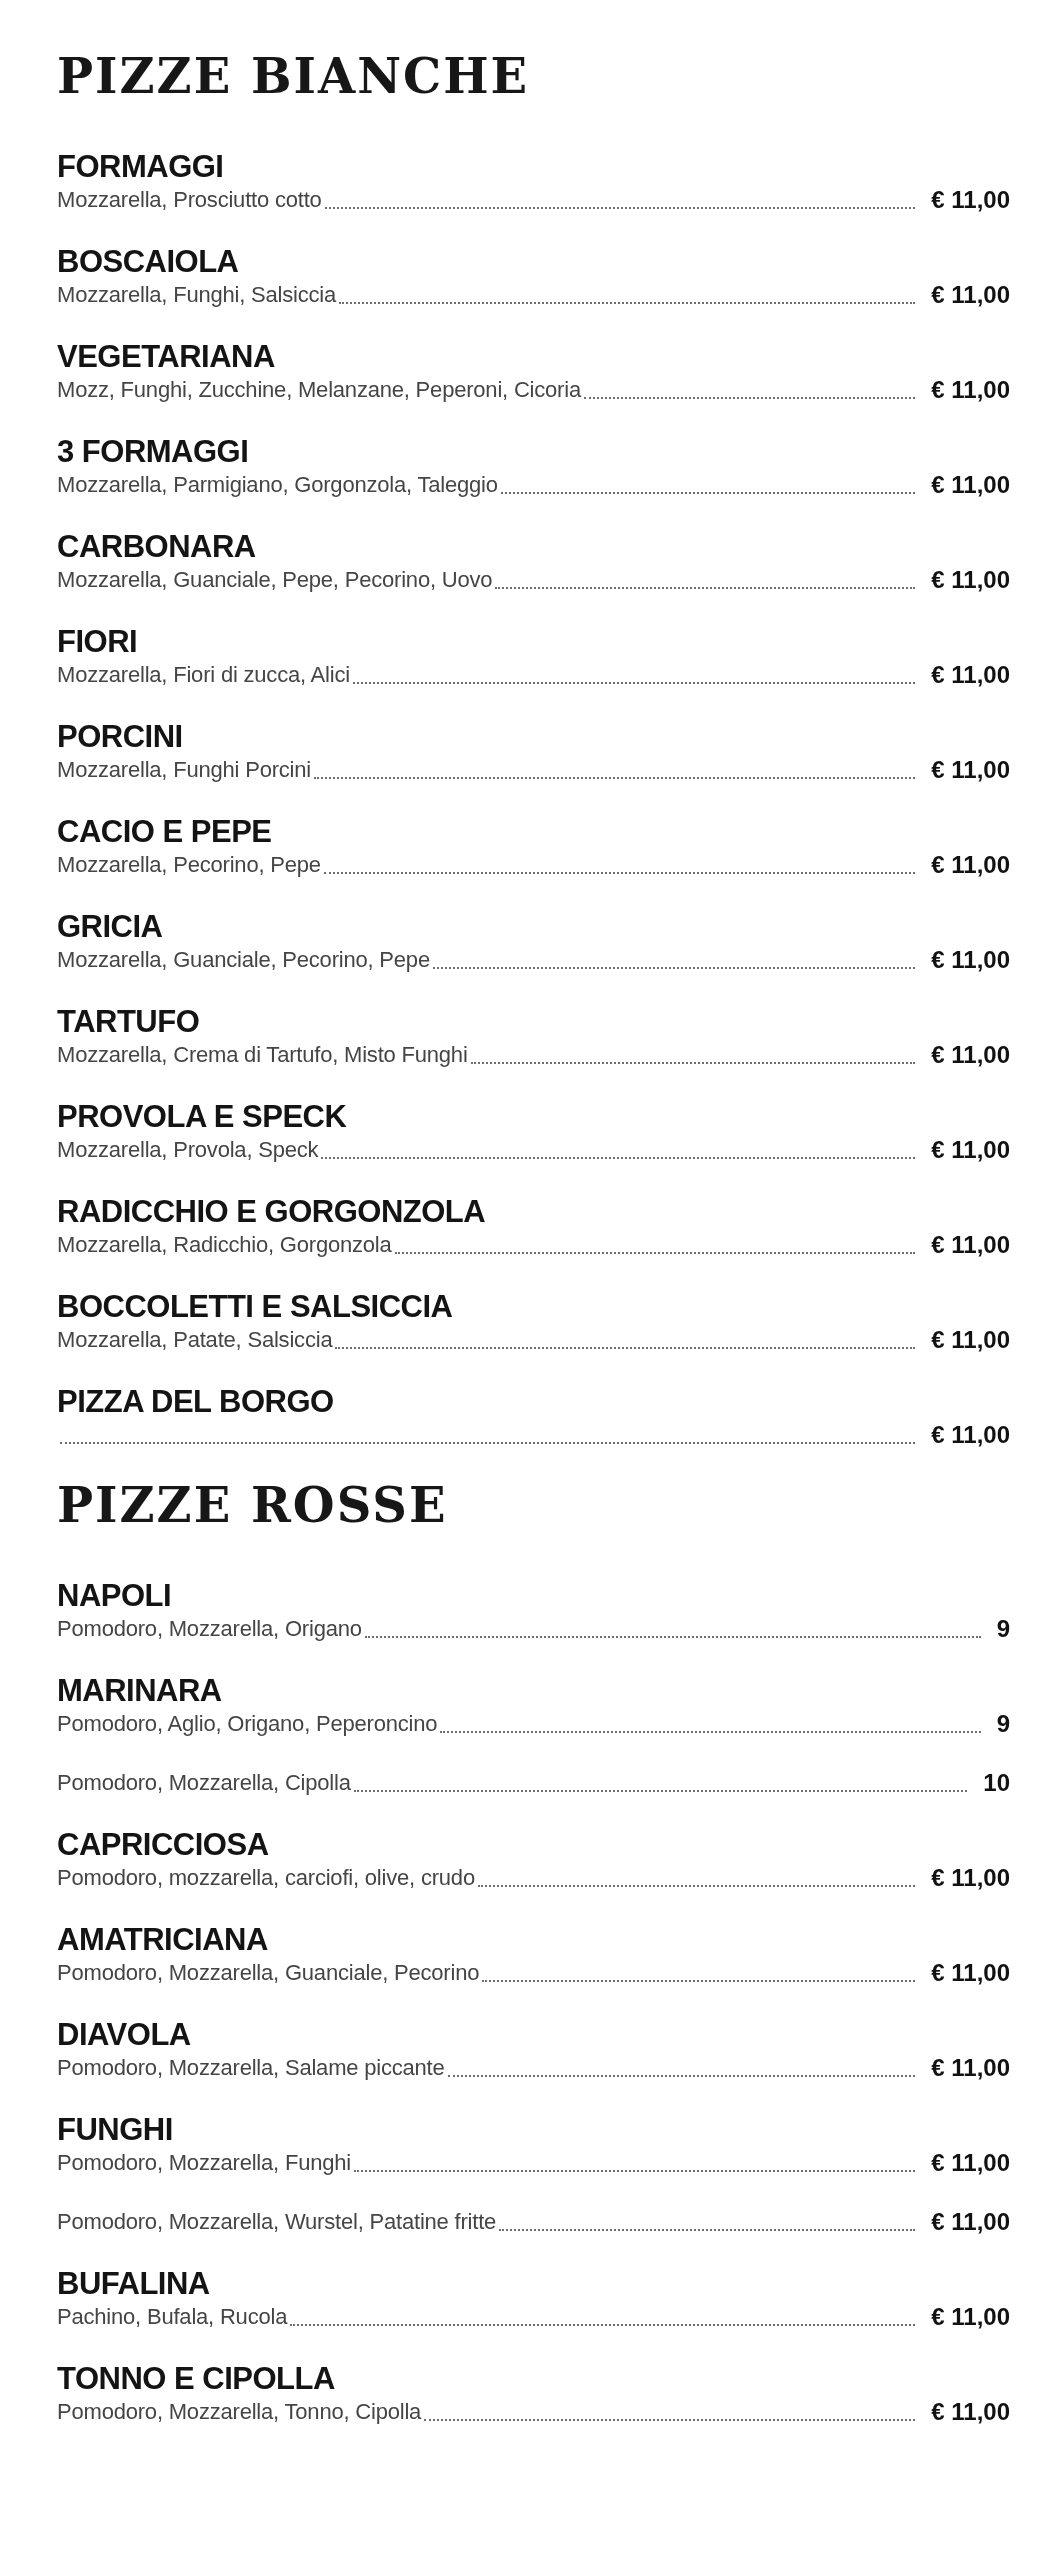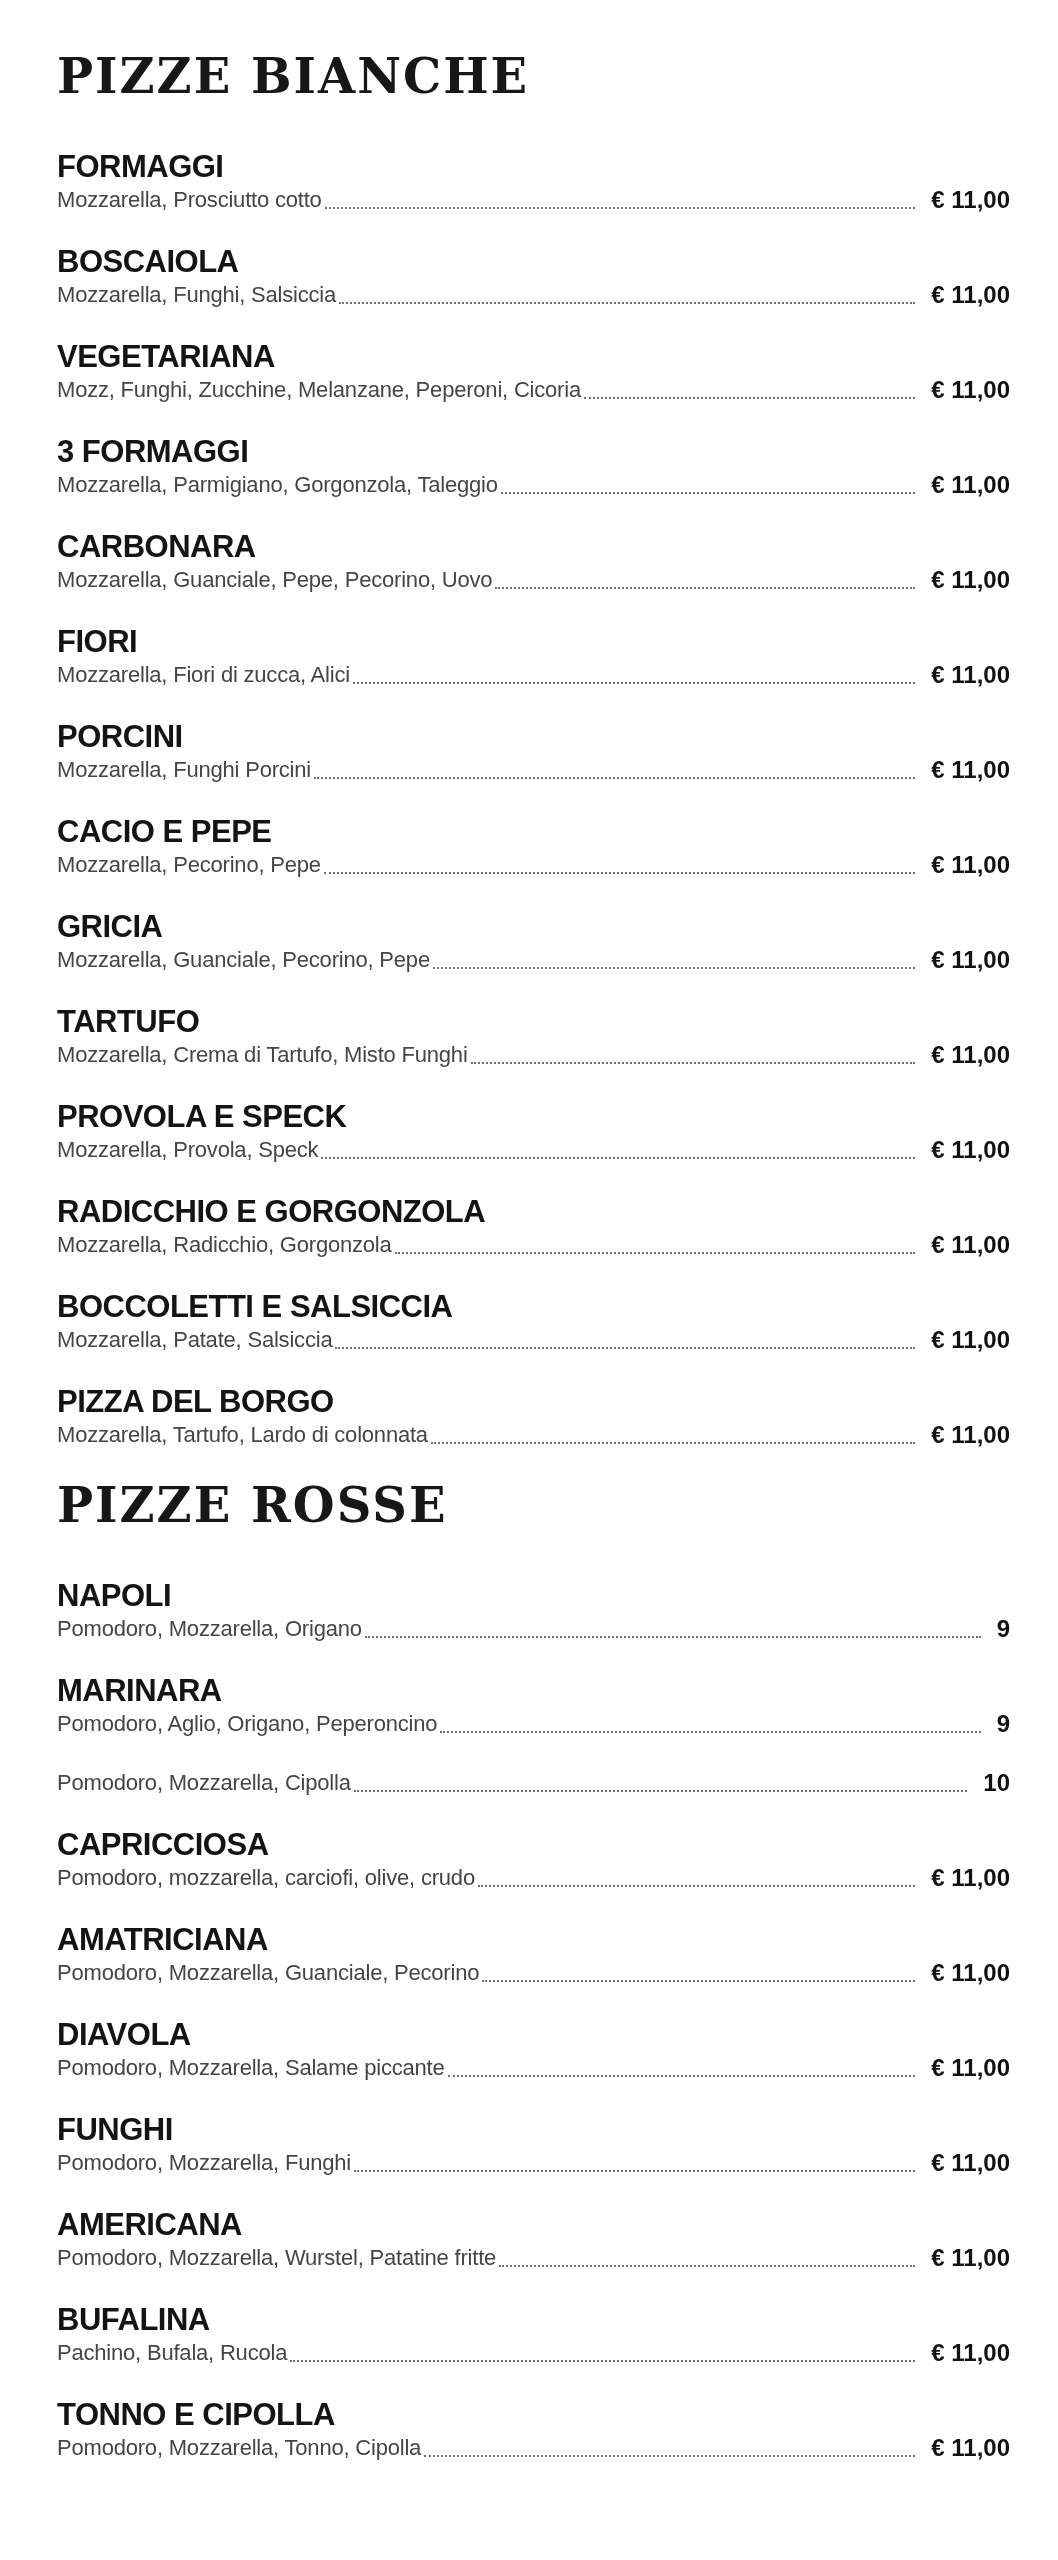--- a/index.html
+++ b/index.html
@@ -188,21 +188,20 @@
     <div class="item-line">
       <span class="item-desc">Mozzarella, Patate, Salsiccia</span>
       <span class="leader"></span>
       <span class="item-price">€ 11,00</span>
     </div>
   </article>
 
   <article class="menu-item">
     <h2 class="item-name">PIZZA DEL BORGO</h2>
     <div class="item-line">
-      <span class="item-desc">Mozzarella, Tartufo, Lardo di colonnata</span>
       <span class="leader"></span>
       <span class="item-price">€ 11,00</span>
     </div>
   </article>
 </div>
   </section>
 
   <section class="menu-section">
     <h1 class="section-title">PIZZE ROSSE</h1>
     <div class="items">
@@ -262,21 +261,20 @@
   <article class="menu-item">
     <h2 class="item-name">FUNGHI</h2>
     <div class="item-line">
       <span class="item-desc">Pomodoro, Mozzarella, Funghi</span>
       <span class="leader"></span>
       <span class="item-price">€ 11,00</span>
     </div>
   </article>
 
   <article class="menu-item">
-    <h2 class="item-name">AMERICANA</h2>
     <div class="item-line">
       <span class="item-desc">Pomodoro, Mozzarella, Wurstel, Patatine fritte</span>
       <span class="leader"></span>
       <span class="item-price">€ 11,00</span>
     </div>
   </article>
 
   <article class="menu-item">
     <h2 class="item-name">BUFALINA</h2>
     <div class="item-line">

